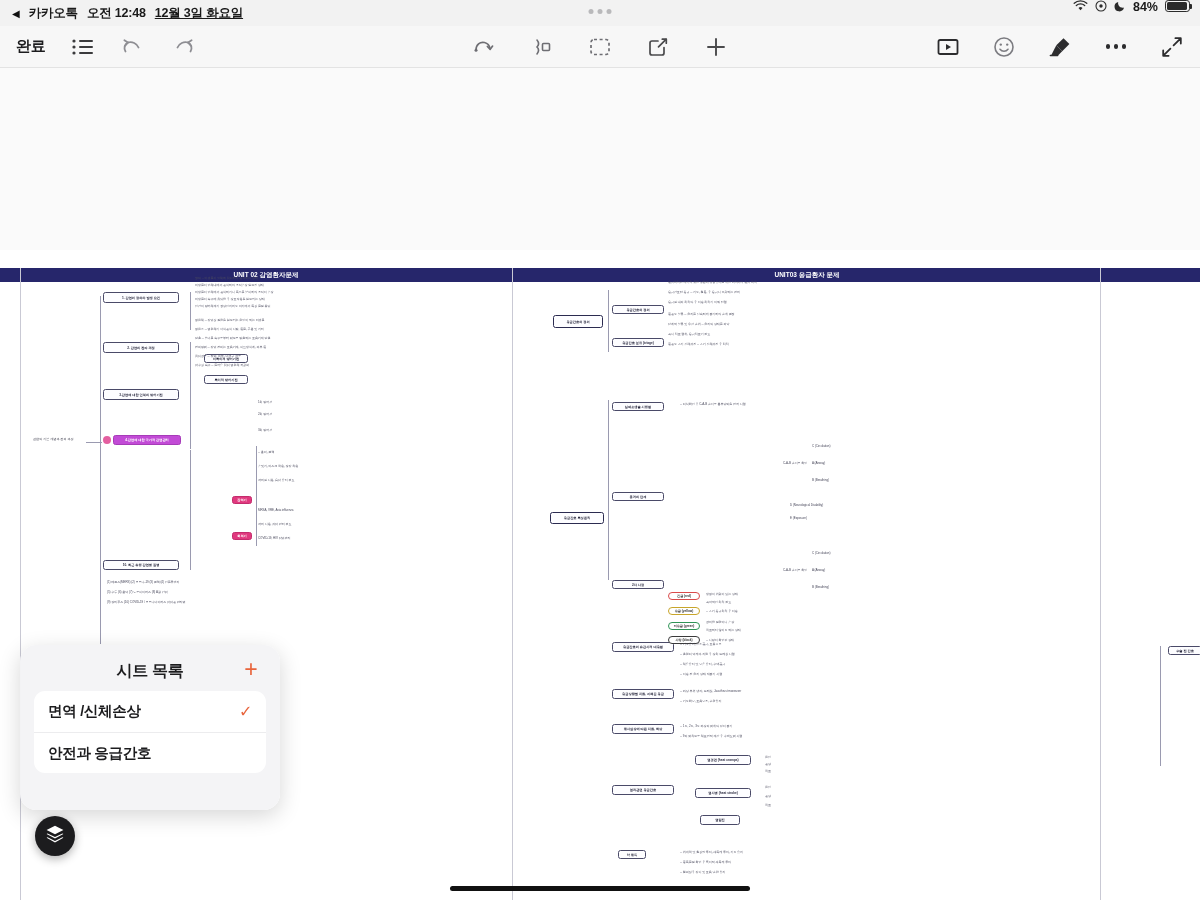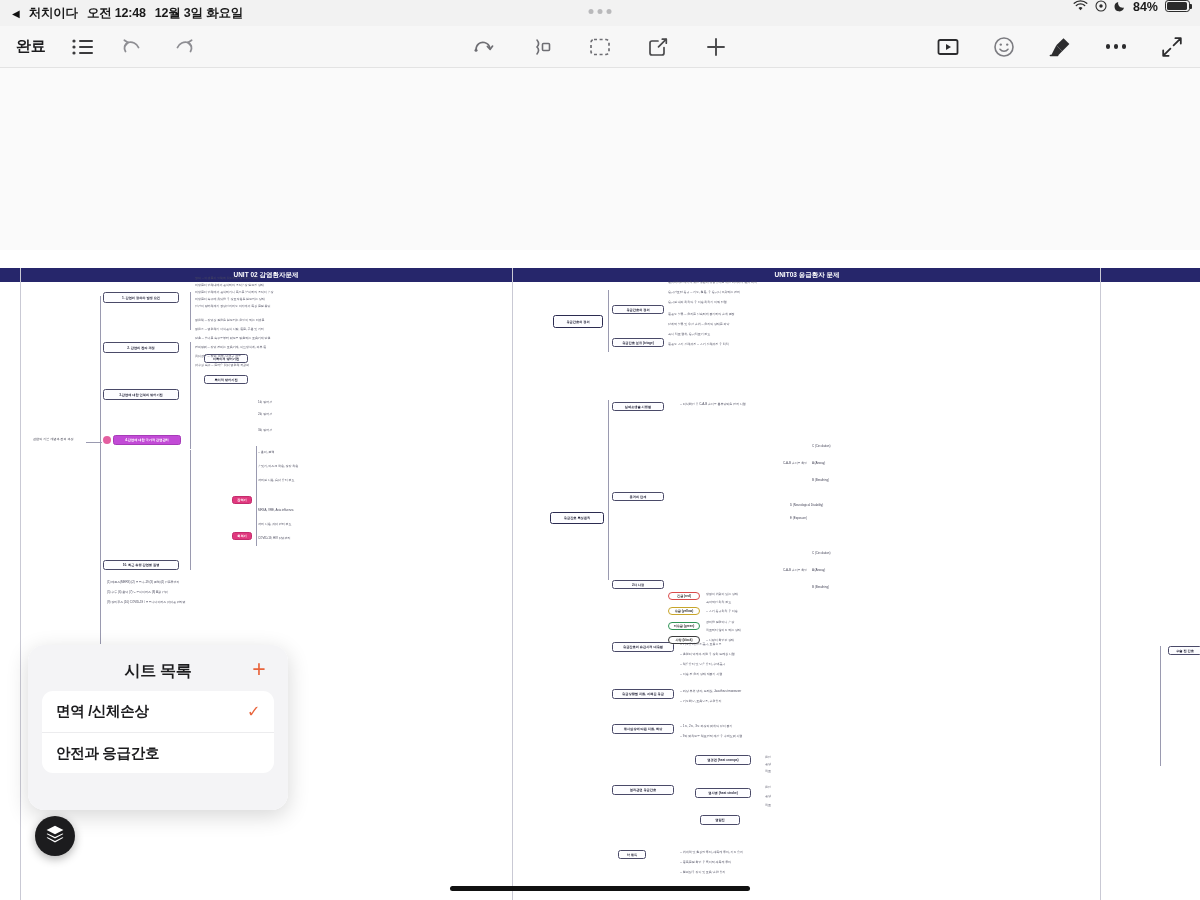--- a/index.html
+++ b/index.html
@@ -14,21 +14,21 @@
   
   .statusbar {
     position: absolute; top: 0; left: 0; width: 1200px; height: 26px;
     display: flex; align-items: center; background: #f2f2f2;
     font-size: 12.5px; font-weight: 700; color: #1a1a1a;
   }
   .sb-left { display: flex; align-items: center; gap: 9px; padding-left: 12px; }
   .sb-back { font-size: 10px; color: #111; }
   .sb-app { letter-spacing: -0.2px; }
   .sb-time { letter-spacing: -0.2px; }
-  .sb-date { letter-spacing: -0.2px; }
+  .sb-date { letter-spacing: -0.2px; text-decoration: underline; }
   .sb-dots {
     position: absolute; left: 50%; transform: translateX(-50%);
     display: flex; gap: 4px; top: 9px;
   }
   .sb-dots i { width: 5px; height: 5px; border-radius: 50%; background: #b9b9bb; display: block; }
   .sb-right {
     position: absolute; right: 10px; top: 0; height: 26px;
     display: flex; align-items: flex-start; gap: 7px;
   }
   .sb-pct { font-size: 12.5px; font-weight: 700; }
@@ -106,21 +106,21 @@
   .leaf { position: absolute; font-size: 3px; color: #4b4b5e; white-space: nowrap; letter-spacing: -0.05px; }
 
   .oval {
     position: absolute; border-radius: 999px; border: 0.8px solid #888;
     background: #fff; font-size: 3.1px; font-weight: 700; color: #333;
     display: flex; align-items: center; justify-content: center; white-space: nowrap;
   }
 
   
   .sheet-pop {
-    position: absolute; left: 28px; top: 645px; width: 260px; height: 165px;
+    position: absolute; left: 20px; top: 645px; width: 260px; height: 165px;
     background: rgba(244,244,246,0.97); border-radius: 16px;
     box-shadow: 0 6px 22px rgba(0,0,0,0.16);
     padding: 12px 14px 2px 14px;
   }
   .sheet-head { position: relative; height: 28px; display: flex; align-items: center; justify-content: center; }
   .sheet-title { font-size: 16px; font-weight: 700; color: #1c1c1e; letter-spacing: -0.3px; }
   .sheet-add {
     position: absolute; right: 4px; top: 2px; width: 22px; height: 22px;
     color: #e8643c; font-size: 23px; line-height: 20px; font-weight: 400; text-align: center;
   }
@@ -145,21 +145,21 @@
   }
 </style>
 </head>
 <body>
 
 <div id="app">
 
   <div class="statusbar">
     <div class="sb-left">
       <span class="sb-back">◀</span>
-      <span class="sb-app">처치이다</span>
+      <span class="sb-app">카카오톡</span>
       <span class="sb-time">오전 12:48</span>
       <span class="sb-date">12월 3일 화요일</span>
     </div>
     <div class="sb-dots">
       <i></i>
         <i></i>
         <i></i>
     </div>
     <div class="sb-right">
       <span>

